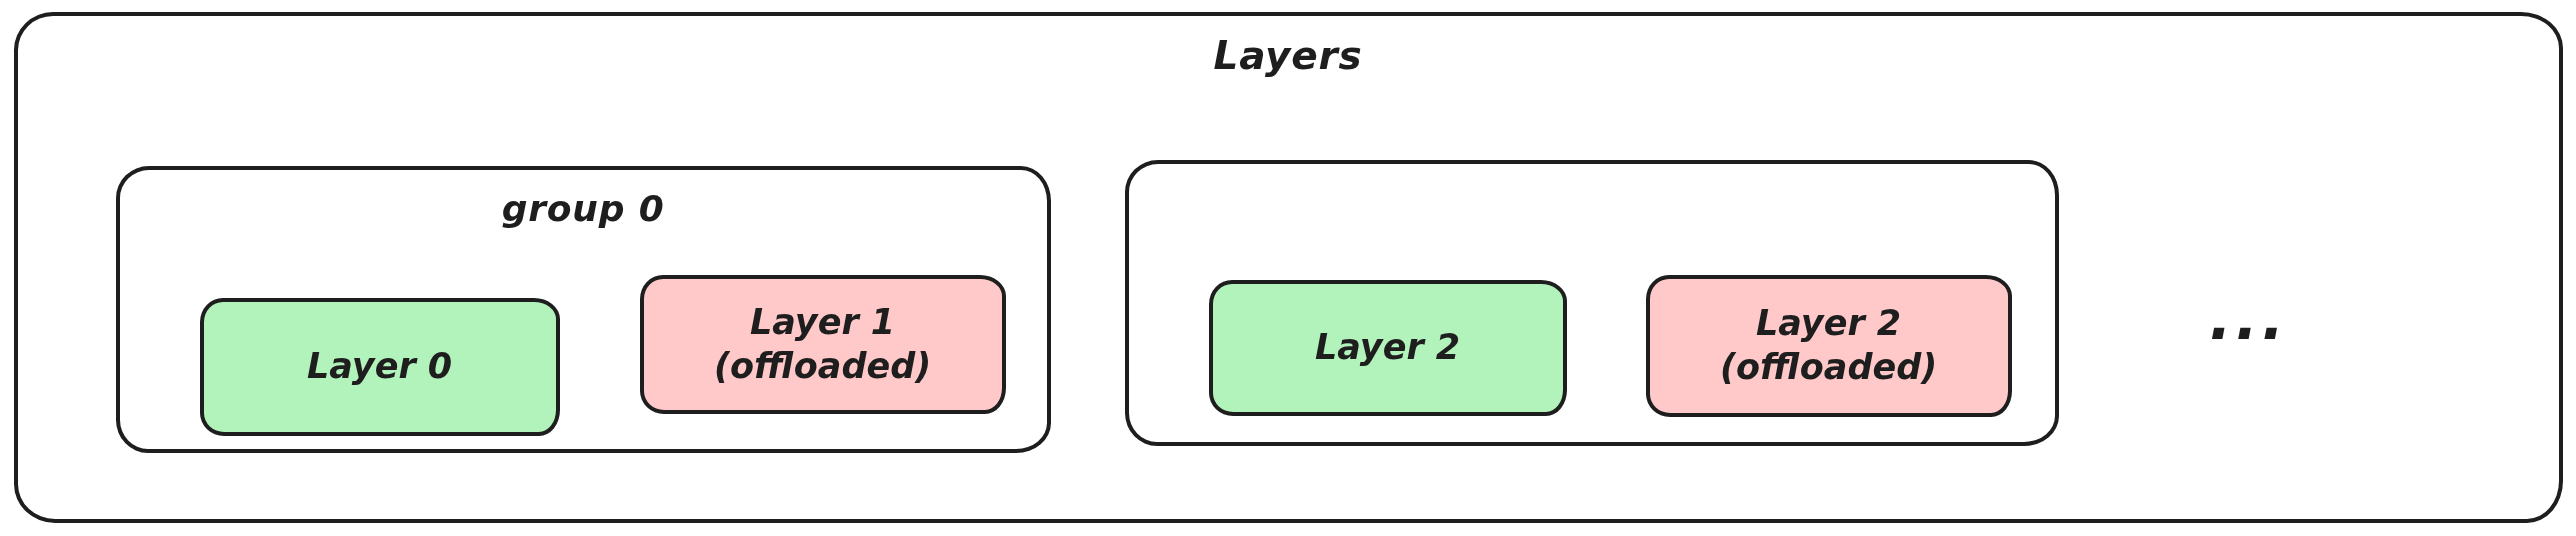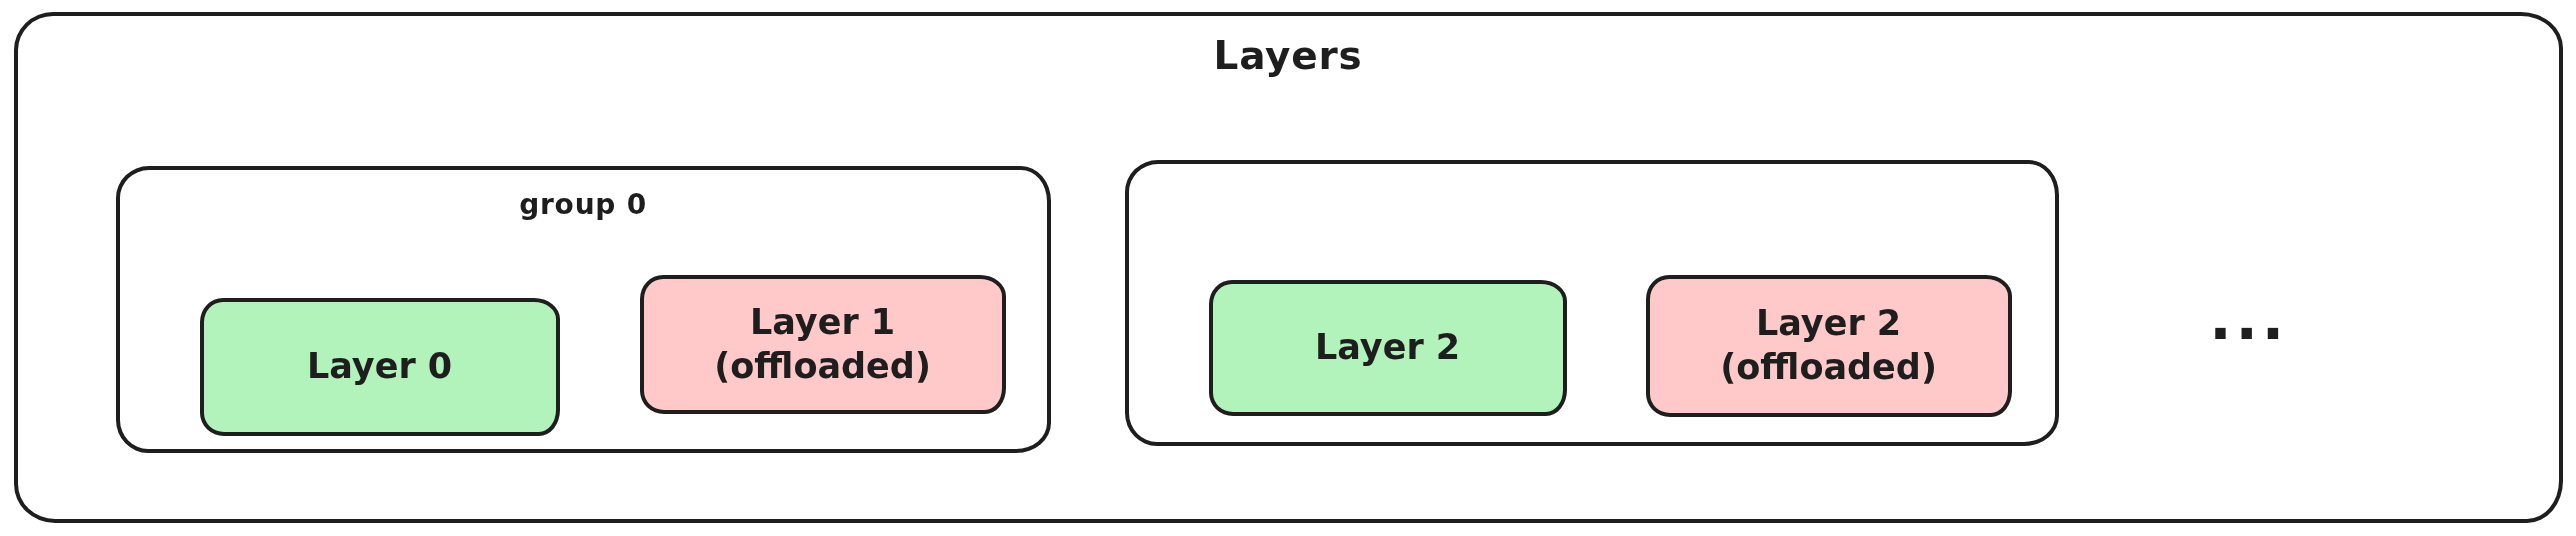--- a/index.html
+++ b/index.html
@@ -17,20 +17,21 @@
     background: var(--background);
     overflow: hidden;
     font-family: "DejaVu Sans", "Liberation Sans", sans-serif;
     color: var(--stroke);
   }
 
   .canvas {
     position: relative;
     width: 2384px;
     height: 536px;
+    font-style: italic;
   }
 
   
   .outer-box {
     position: absolute;
     left: 13.6px;
     top: 12px;
     width: 2549px;
     height: 511px;
     border: 4.5px solid var(--stroke);
@@ -59,21 +60,21 @@
 
   .group-box.g0 { left: 98px; top: 150px; width: 935px; height: 287px; }
   .group-box.g1 { left: 1107px; top: 144px; width: 934px; height: 286px; }
 
   .group-title {
     position: absolute;
     top: 18px;
     left: 0;
     width: 100%;
     text-align: center;
-    font-size: 28px;
+    font-size: 36px;
     font-weight: 600;
     letter-spacing: 0.8px;
   }
 
   
   .layer-box {
     position: absolute;
     border: 4.5px solid var(--stroke);
     border-radius: 23px 26px 21px 24px / 24px 21px 26px 23px;
     display: flex;

